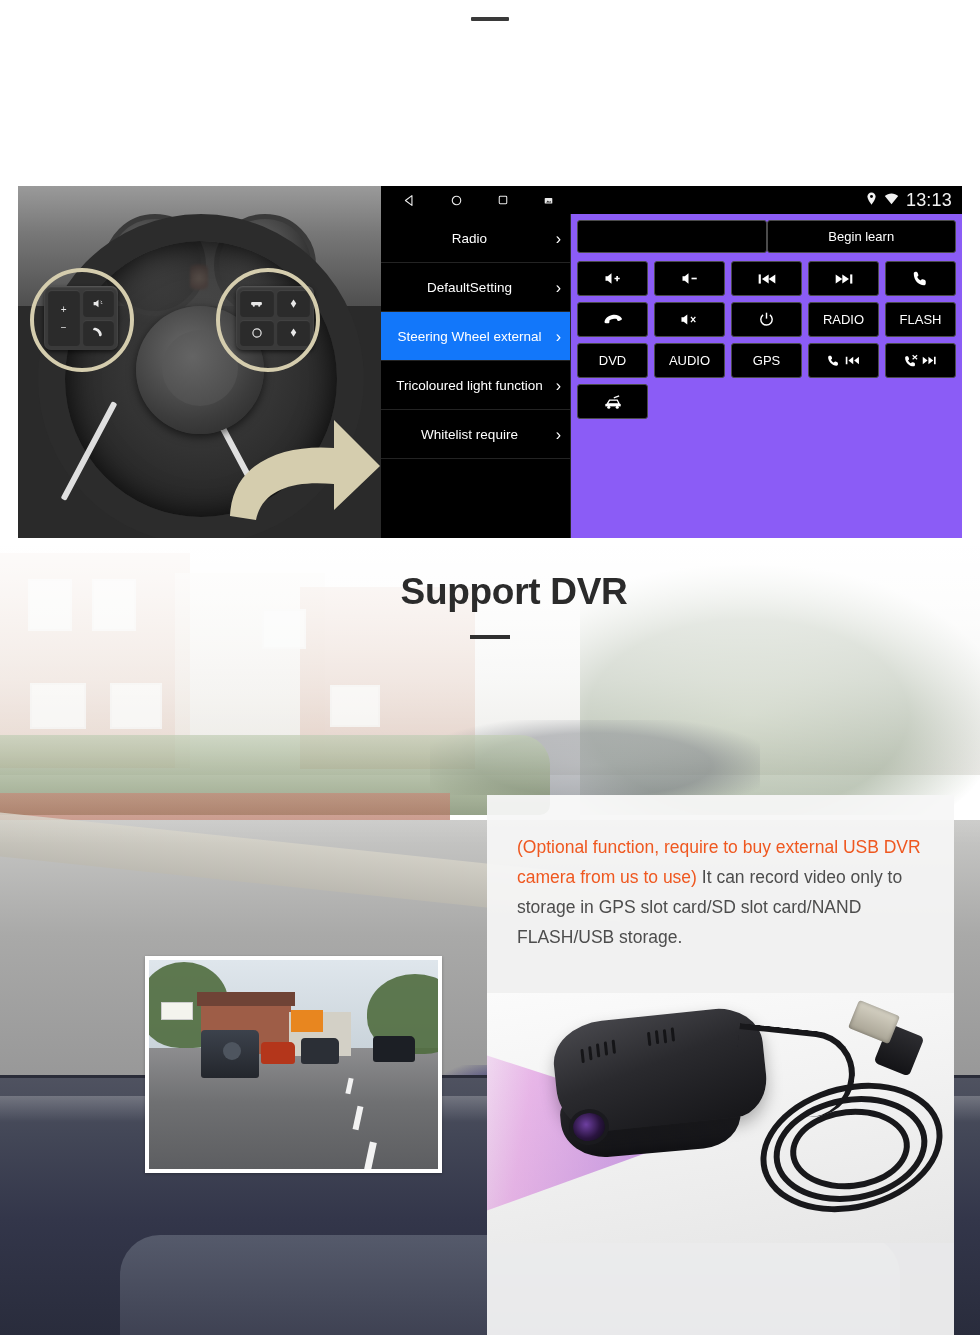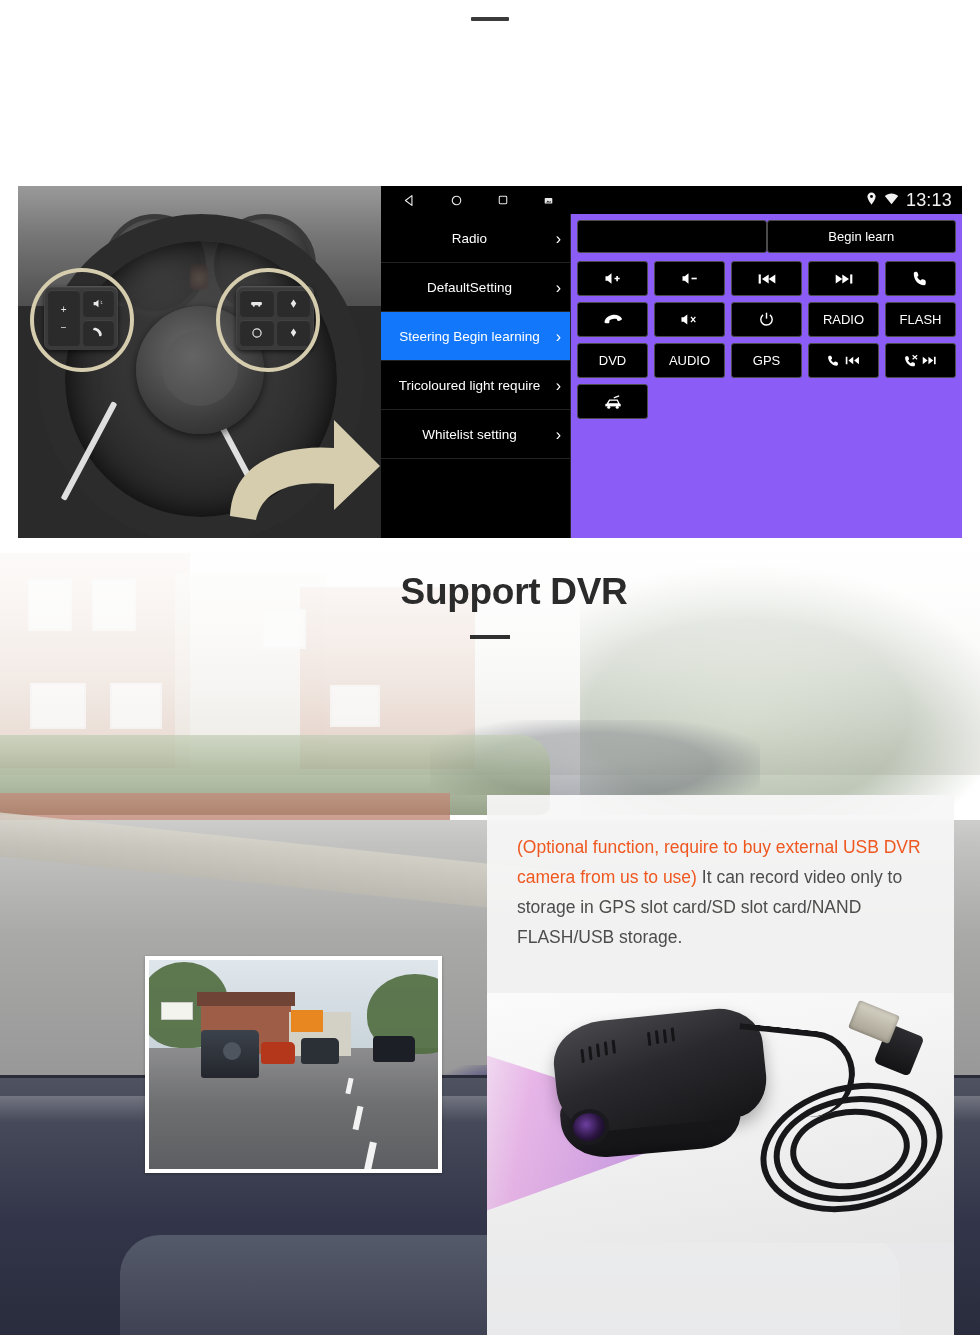--- a/index.html
+++ b/index.html
@@ -467,29 +467,29 @@
           <div class="menu-col">
             <div class="menu-item">
               <span>Radio</span>
               <span class="chev">›</span>
             </div>
             <div class="menu-item">
               <span>DefaultSetting</span>
               <span class="chev">›</span>
             </div>
             <div class="menu-item sel">
-              <span>Steering Begin learning</span>
+              <span>Steering Wheel external</span>
               <span class="chev">›</span>
             </div>
             <div class="menu-item">
-              <span>Tricoloured light require</span>
+              <span>Tricoloured light function</span>
               <span class="chev">›</span>
             </div>
             <div class="menu-item">
-              <span>Whitelist setting</span>
+              <span>Whitelist require</span>
               <span class="chev">›</span>
             </div>
           </div>
 
           <div class="keys-col">
 
             <div class="row-top">
               <div class="field"></div>
               <div class="k-btn" style="flex:1">Begin learn</div>
             </div>

